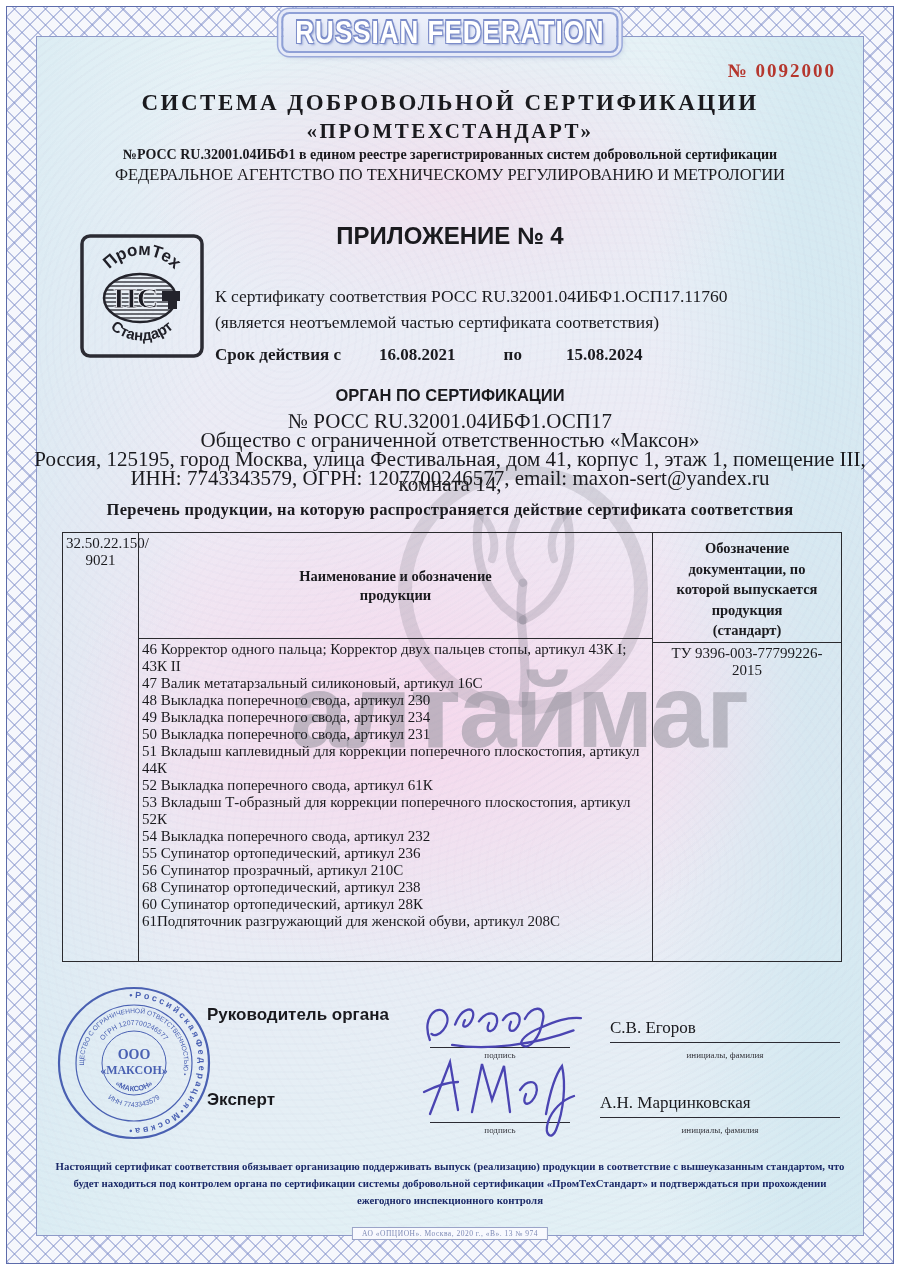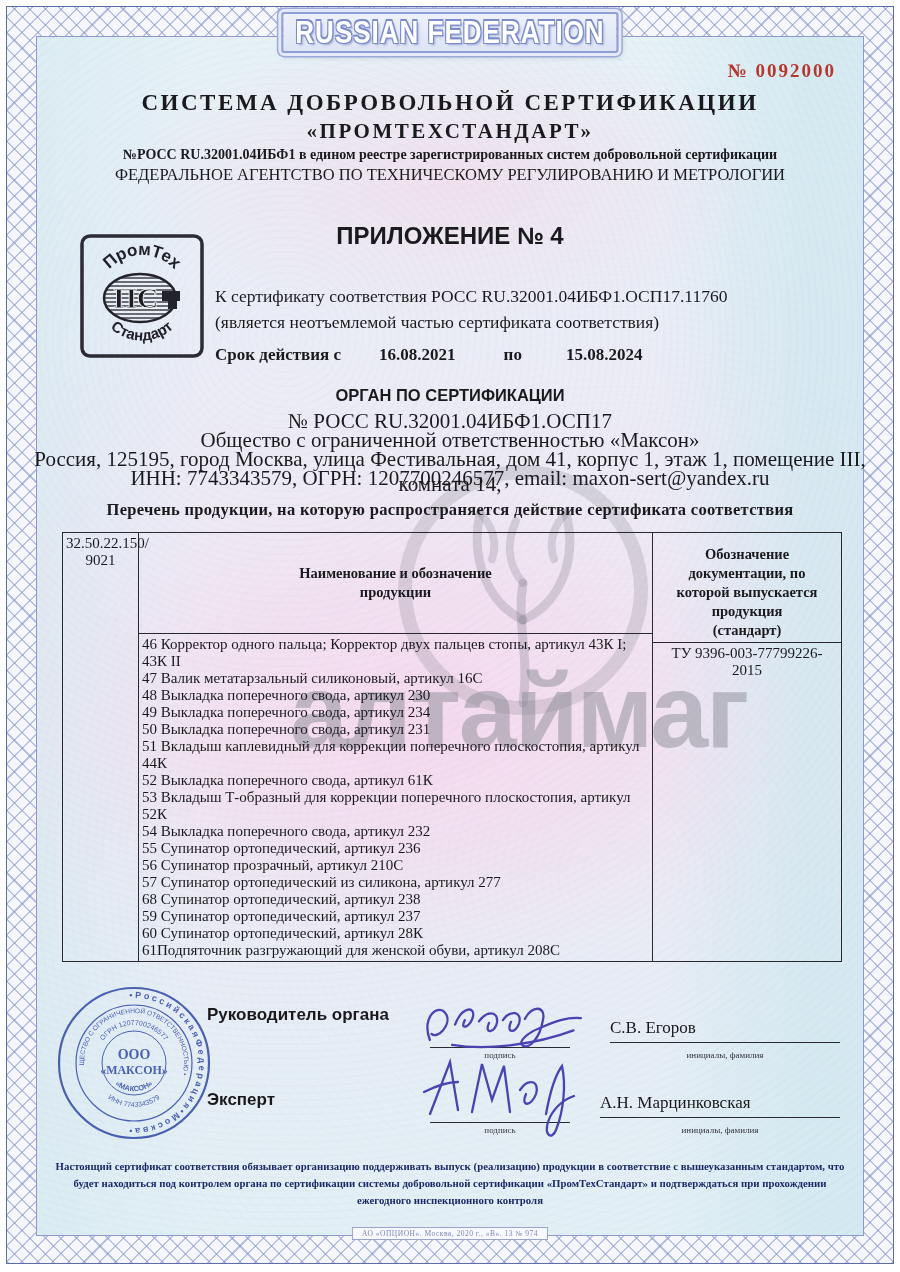--- a/index.html
+++ b/index.html
@@ -17,21 +17,21 @@
            radial-gradient(ellipse 60% 30% at 47% 57%, rgba(246,215,236,.85), rgba(246,215,236,0) 72%),
            linear-gradient(90deg, rgba(214,234,242,.6), rgba(255,255,255,0) 20% 75%, rgba(208,232,240,.75) 93%),
            linear-gradient(180deg,#e6f2f6 0%,#e9eef6 20%,#efe9f4 45%,#f0e7f2 60%,#e8edf5 78%,#e2f0f5 100%);}
   .texture{position:absolute;inset:0;opacity:.5;background:
            repeating-radial-gradient(circle at 30% 25%, rgba(150,175,205,.07) 0 2px, transparent 2px 7px),
            repeating-radial-gradient(circle at 70% 70%, rgba(200,160,195,.06) 0 2px, transparent 2px 8px);}
   .abs{position:absolute;}
   .ctr{left:0;right:0;text-align:center;}
   
   .badge{top:12px;left:50%;transform:translateX(-50%);background:linear-gradient(#eef1fb,#dde4f4);
-         border:2px solid #8fa0d6;border-radius:3px;box-shadow:0 0 0 3px #e6eaf8,0 0 0 4.5px #9aa9da, 2px 3px 6px rgba(80,95,160,.35);
+         border:2px solid #8fa0d6;border-radius:8px;box-shadow:0 0 0 3px #e6eaf8,0 0 0 4.5px #9aa9da, 2px 3px 6px rgba(80,95,160,.35);
          padding:3px 12px;z-index:6;}
   .badge span{display:inline-block;font-family:"Liberation Sans","DejaVu Sans",sans-serif;font-weight:bold;
          font-size:26px;letter-spacing:1px;color:#ffffff;transform:scaleY(1.18);
          text-shadow:-1px -1px 0 #7b8cc9,1px -1px 0 #7b8cc9,-1px 1px 0 #7b8cc9,1px 1px 0 #7b8cc9,2px 2px 2px rgba(90,110,180,.55);}
   .certnum{top:60px;right:64px;color:#b5372e;font-size:19px;letter-spacing:2px;font-weight:bold;z-index:6;}
   .title1{top:90px;font-weight:bold;font-size:23px;letter-spacing:2.5px;z-index:5;}
   .title2{top:119px;font-weight:bold;font-size:21px;letter-spacing:2.5px;z-index:5;}
   .regline{top:147px;font-weight:bold;font-size:14px;z-index:5;}
   .agency{top:165px;font-weight:normal;font-size:16.5px;z-index:5;}
   .annex{top:222px;font-family:"Liberation Sans","DejaVu Sans",sans-serif;font-weight:bold;font-size:24px;z-index:5;}
@@ -42,21 +42,21 @@
   .orghead{top:386px;font-family:"Liberation Sans","DejaVu Sans",sans-serif;font-weight:bold;font-size:16.5px;z-index:5;}
   .orgline{font-size:21px;z-index:5;}
   .products-heading{top:500px;font-weight:bold;font-size:16.5px;letter-spacing:.3px;z-index:5;}
   
   .ptable{left:62px;top:532px;width:778px;height:428px;border:1.4px solid #2a2a2e;display:flex;z-index:5;}
   .col{border-right:1.4px solid #2a2a2e;display:flex;flex-direction:column;}
   .col:last-child{border-right:none;}
   .c1{width:75px;} .c2{width:513px;} .c3{flex:1;}
   .th{height:101px;border-bottom:1.4px solid #2a2a2e;font-weight:bold;font-size:14.5px;line-height:19px;
       display:flex;flex-direction:column;justify-content:center;text-align:center;padding:2px;}
-  .c3 .th{justify-content:flex-end;padding-top:6px;}
+  .c3 .th{justify-content:space-between;padding-top:6px;}
   .td{flex:1;font-size:15px;line-height:17px;padding:2px 3px;}
   .td.center{text-align:center;}
   .items div{margin:0;}
   
   .wm-big{left:290px;top:652px;font-family:"Liberation Sans","DejaVu Sans",sans-serif;font-weight:bold;
           font-size:104px;letter-spacing:-2px;color:rgba(140,140,150,.50);z-index:4;}
   .wm-small{left:312px;top:786px;font-family:"Liberation Sans","DejaVu Sans",sans-serif;
           font-size:24px;letter-spacing:7px;color:rgba(150,150,160,.42);z-index:4;}
   .ornament{left:388px;top:455px;z-index:3;}
   
@@ -158,23 +158,21 @@
           <div>47 Валик метатарзальный силиконовый, артикул 16С</div>
           <div>48 Выкладка поперечного свода, артикул 230</div>
           <div>49 Выкладка поперечного свода, артикул 234</div>
           <div>50 Выкладка поперечного свода, артикул 231</div>
           <div>51 Вкладыш каплевидный для коррекции поперечного плоскостопия, артикул 44К</div>
           <div>52 Выкладка поперечного свода, артикул 61К</div>
           <div>53 Вкладыш Т-образный для коррекции поперечного плоскостопия, артикул 52К</div>
           <div>54 Выкладка поперечного свода, артикул 232</div>
           <div>55 Супинатор ортопедический, артикул 236</div>
           <div>56 Супинатор прозрачный, артикул 210С</div>
-          <div>57 Супинатор ортопедический из силикона, артикул 277</div>
           <div>68 Супинатор ортопедический, артикул 238</div>
-          <div>59 Супинатор ортопедический, артикул 237</div>
           <div>60 Супинатор ортопедический, артикул 28К</div>
           <div>61Подпяточник разгружающий для женской обуви, артикул 208С</div>
         </div>
     </div>
     <div class="col c3">
       <div class="th">
 
       <div>Обозначение</div>
           <div>документации, по</div>
           <div>которой выпускается</div>

